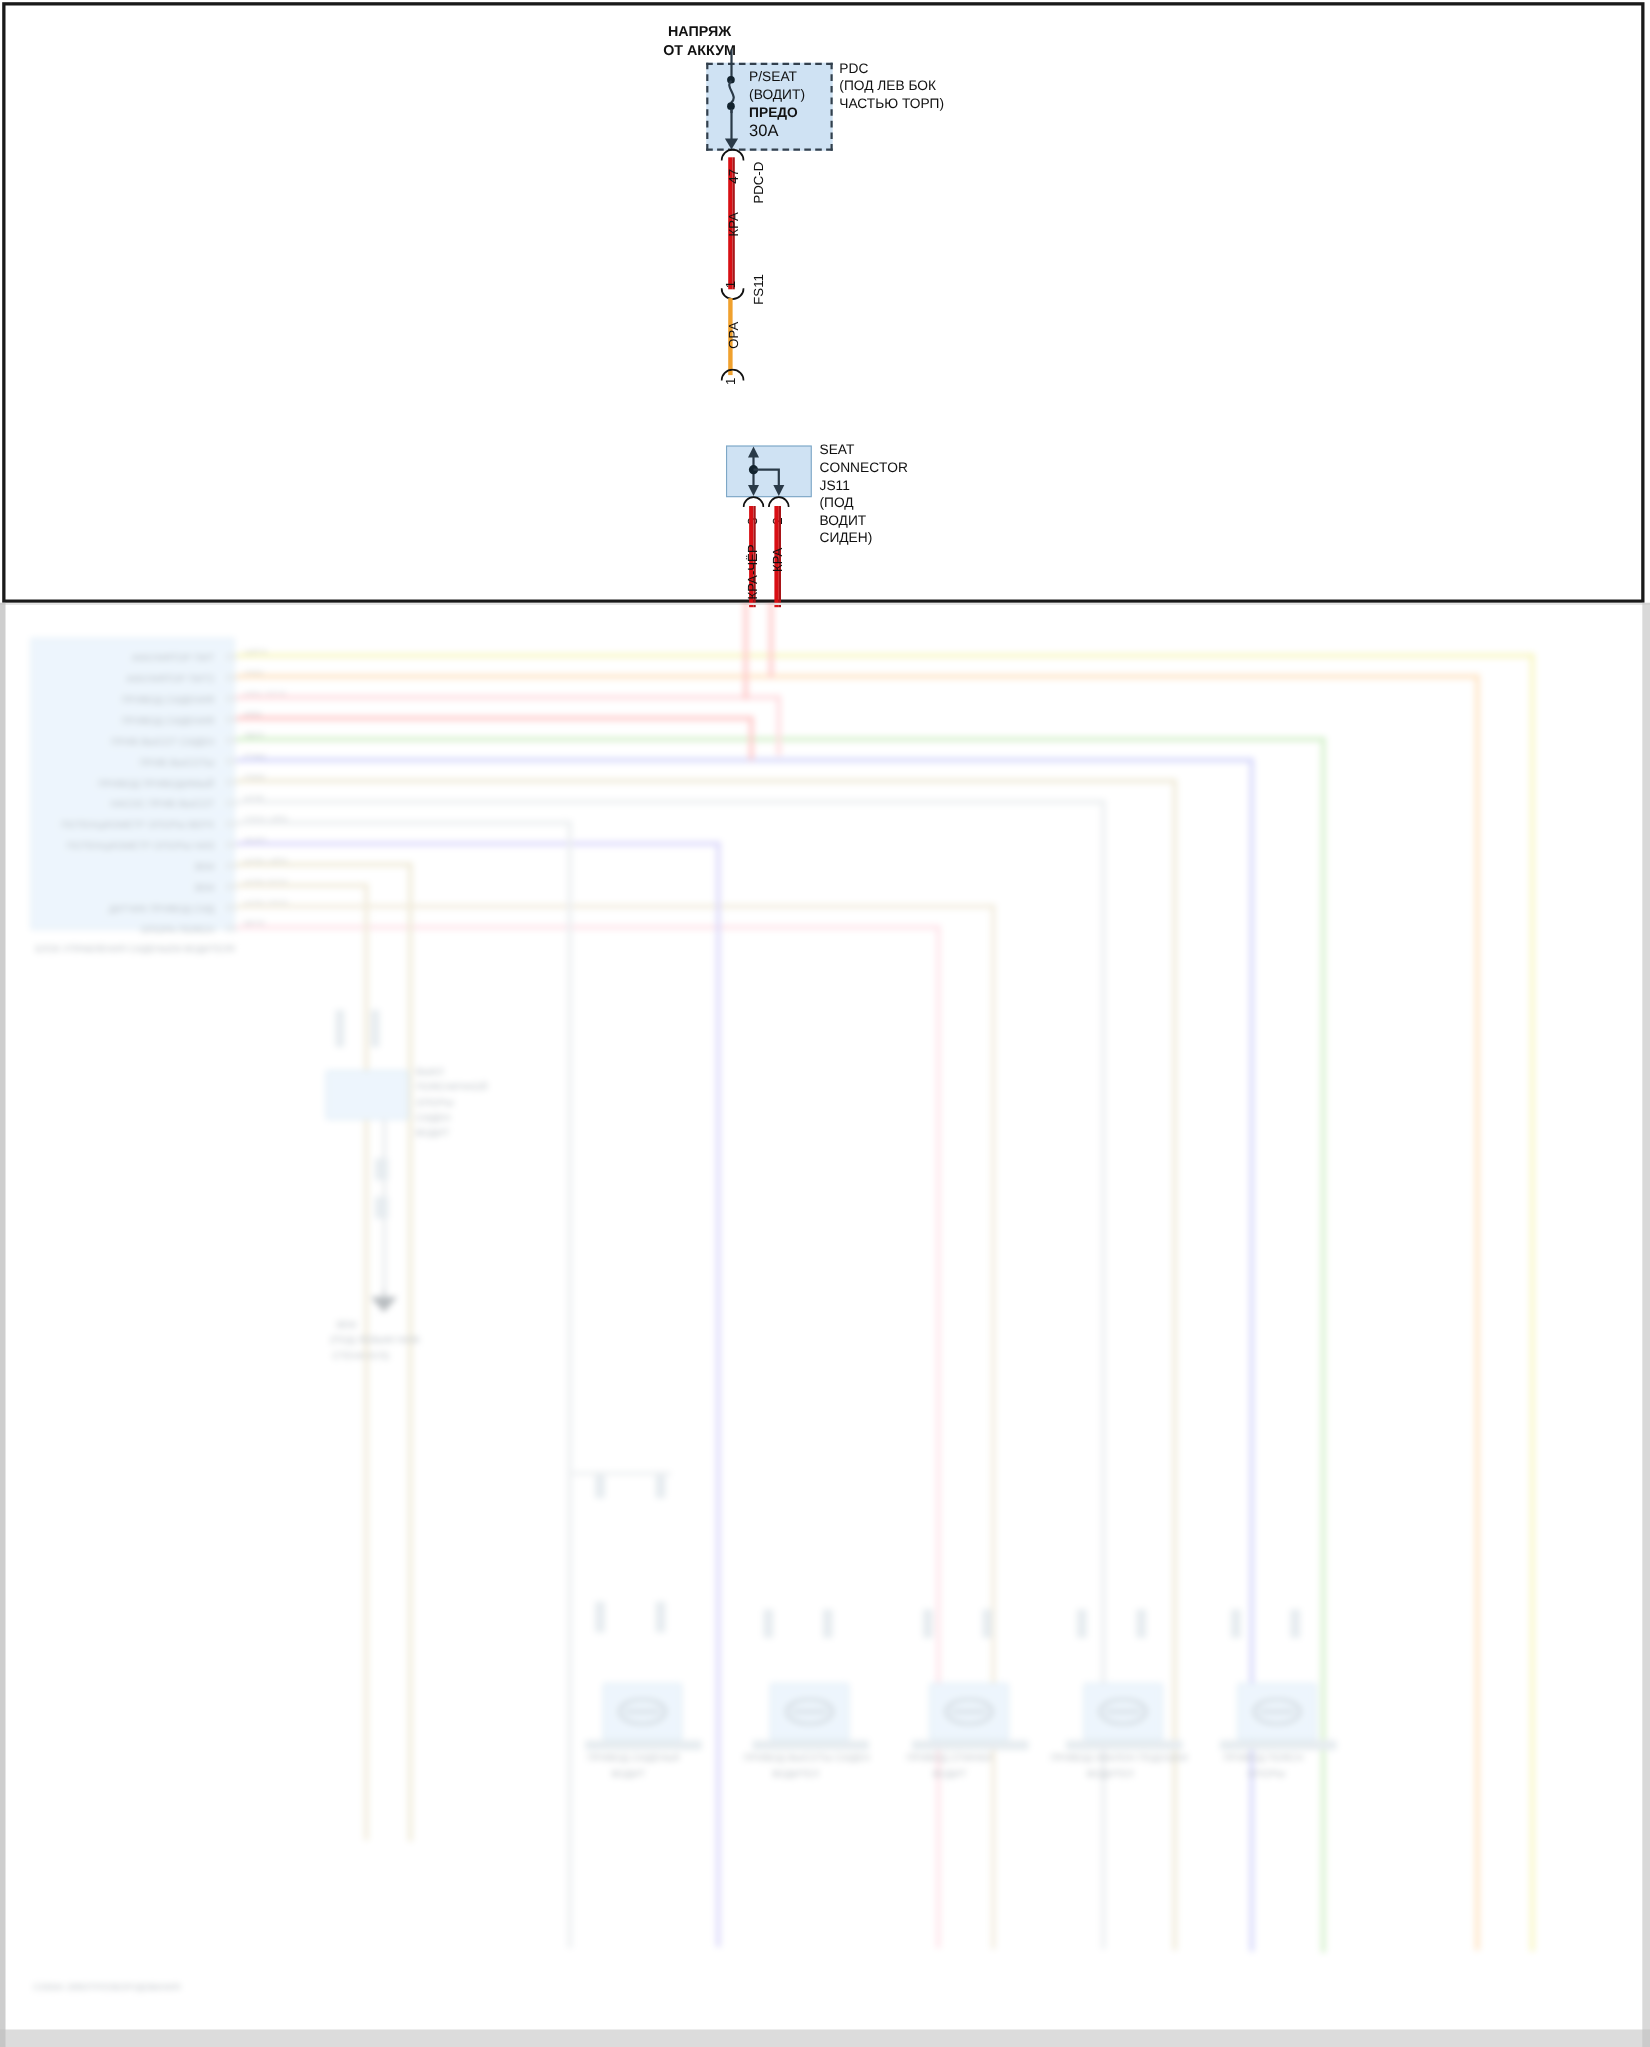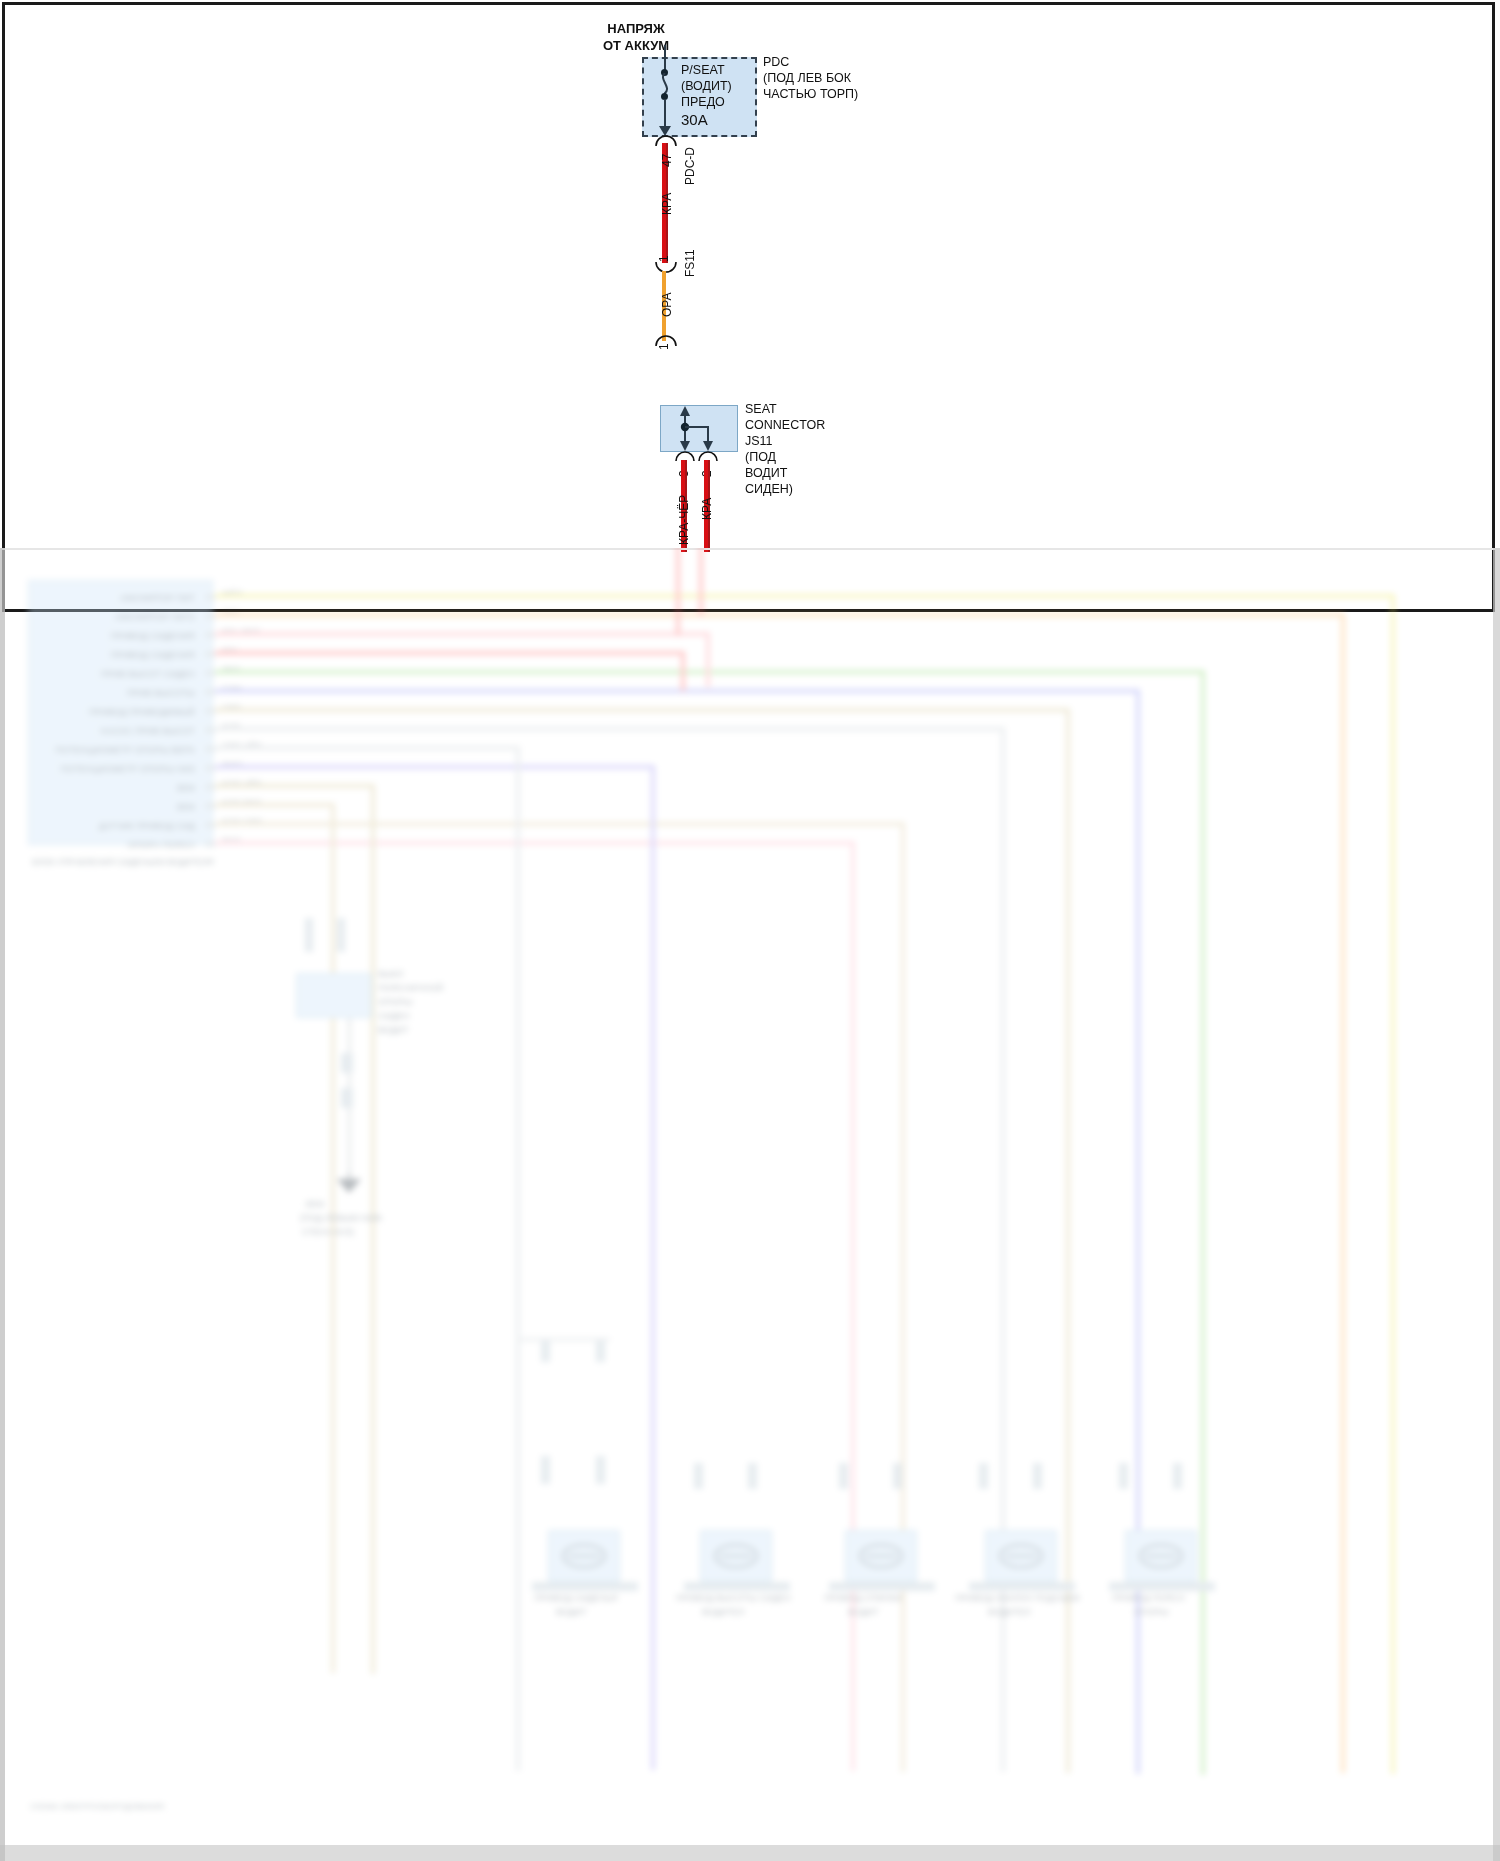--- a/index.html
+++ b/index.html
@@ -1,20 +1,20 @@
 <!DOCTYPE html>
 <html><head>
 <meta charset="utf-8">
 <style>
   html,body{margin:0;padding:0;background:#ffffff;}
   body{width:1500px;height:1861px;position:relative;overflow:hidden;
        font-family:"Liberation Sans","DejaVu Sans",sans-serif;}
 
   
-  #top-frame{position:absolute;left:2px;top:2px;width:1493px;height:610px;
+  #top-frame{position:absolute;left:2px;top:2px;width:1493px;height:546px;
              border:3px solid #1a1a1a;background:#fff;box-sizing:border-box;}
 
   .lbl{position:absolute;color:#111;white-space:pre;line-height:1.18;}
   .lbl.c{text-align:center;}
   .vlbl{position:absolute;color:#111;white-space:nowrap;
         transform-origin:0 0;transform:rotate(-90deg);}
 
   .box-dashed{position:absolute;background:#cfe2f3;
               border:2px dashed #33404d;box-sizing:border-box;}
   .box-solid{position:absolute;background:#cfe2f3;
@@ -70,21 +70,21 @@
     <path d="M8 0 C 1 6, 15 14, 8 20 L 8 30" fill="none" stroke="#2a3a48" stroke-width="2"></path>
   </svg>
   <div class="dot" style="left:656px;top:88px;"></div>
   <div class="vline" style="left:659px;top:94px;width:2px;height:30px;"></div>
   <svg style="position:absolute;left:652px;top:118px;" width="16" height="14">
     <path d="M8 13 L 2 3 L 14 3 Z" fill="#2a3a48"></path>
   </svg>
 
   <div class="lbl" style="left:676px;top:58px;font-size:12.5px;">P/SEAT</div>
   <div class="lbl" style="left:676px;top:74px;font-size:12.5px;">(ВОДИТ)</div>
-  <div class="lbl" style="left:676px;top:90px;font-size:12.5px;">ПРЕДО</div>
+  <div class="lbl" style="left:676px;top:90px;font-size:12.5px;font-weight:bold;">ПРЕДО</div>
   <div class="lbl" style="left:676px;top:106px;font-size:15px;">30А</div>
 
   <div class="lbl" style="left:758px;top:50px;font-size:12.5px;">PDC</div>
   <div class="lbl" style="left:758px;top:66px;font-size:12.5px;">(ПОД ЛЕВ БОК</div>
   <div class="lbl" style="left:758px;top:82px;font-size:12.5px;">ЧАСТЬЮ ТОРП)</div>
 
   <svg style="position:absolute;left:650px;top:130px;" width="22" height="12">
     <path d="M1 11 A 10 10 0 0 1 21 11" fill="none" stroke="#111" stroke-width="1.6"></path>
   </svg>
 

